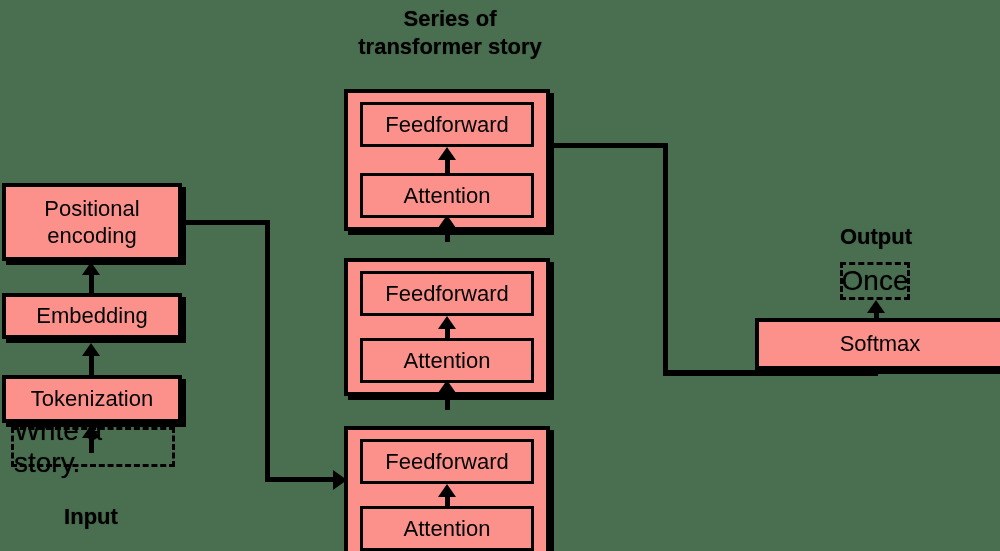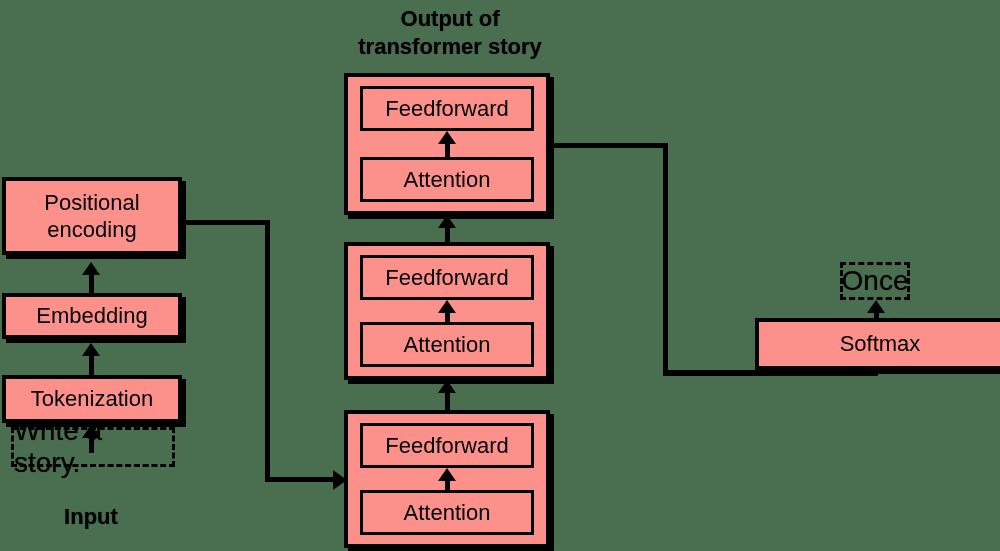--- a/index.html
+++ b/index.html
@@ -21,20 +21,21 @@
     border:3px dashed var(--ink);
     display:flex; align-items:center; justify-content:center;
     font-size:28px; text-shadow:0 0 1px rgba(0,0,0,.55);
   }
   .tblock {
     position:absolute; box-sizing:border-box;
     background:var(--fill); border:4px solid var(--ink);
     box-shadow:4px 4px 0 var(--ink);
     display:flex; flex-direction:column; justify-content:space-between;
     padding:9px 12px;
+    margin-top:16px;
   }
   .inner {
     box-sizing:border-box; background:var(--fill);
     border:3px solid var(--ink); height:45px; flex:0 0 45px;
     display:flex; align-items:center; justify-content:center; font-size:22px;
   }
   .arrow-up { display:flex; flex-direction:column; align-items:center; width:18px; }
   .arrow-up .head { width:0; height:0; flex:0 0 auto;
     border-left:9px solid transparent; border-right:9px solid transparent;
     border-bottom:13px solid var(--ink); }
@@ -53,38 +54,38 @@
   .title { position:absolute; left:310px; top:5px; width:280px;
     font-weight:bold; font-size:22px; line-height:28px; text-align:center;
     text-shadow:0 0 1px rgba(0,0,0,.55); }
 </style>
 </head>
 <body>
 
 <div id="canvas">
 
   <div class="title">
-    <div>Output of</div>
+    <div>Series of</div>
     <div>transformer story</div>
   </div>
 
   <div class="dashed" style="left:11px; top:427px; width:164px; height:40px;">
     <span>Write a story.</span>
   </div>
   <div class="label" style="left:31px; top:504px; width:120px;">Input</div>
 
   <div class="box" style="left:2px; top:375px; width:180px; height:48px;">
     <span>Tokenization</span>
   </div>
 
   <div class="box" style="left:2px; top:293px; width:180px; height:46px;">
     <span>Embedding</span>
   </div>
 
-  <div class="box" style="left:2px; top:177px; width:180px; height:78px; padding:8px 12px;justify-content:flex-end;">
+  <div class="box" style="left:2px; top:183px; width:180px; height:78px; padding:8px 12px;justify-content:flex-end;">
     <span>Positional encoding</span>
   </div>
 
   <div class="arrow-up abs" style="left:82px; top:425px; height:28px;">
     <div class="head"></div>
     <div class="shaft"></div>
   </div>
   <div class="arrow-up abs" style="left:82px; top:343px; height:32px;">
     <div class="head"></div>
     <div class="shaft"></div>
@@ -133,20 +134,21 @@
   <div class="arrow-up abs" style="left:438px; top:215px; height:27px;">
     <div class="head"></div>
     <div class="shaft"></div>
   </div>
 
   <div class="line" style="left:548px; top:143px; width:120px; height:5px;"></div>
   <div class="line" style="left:663px; top:143px; width:5px; height:232px;"></div>
   <div class="line" style="left:663px; top:370px; width:215px; height:6px;"></div>
   <div class="head-up" style="left:862px; top:360px;"></div>
 
+  <div class="label" style="left:816px; top:224px; width:120px;">Output</div>
 
   <div class="dashed" style="left:840px; top:262px; width:70px; height:38px;">
     <span>Once</span>
   </div>
 
   <div class="arrow-up abs" style="left:867px; top:300px; height:18px;">
     <div class="head"></div>
     <div class="shaft"></div>
   </div>
 

